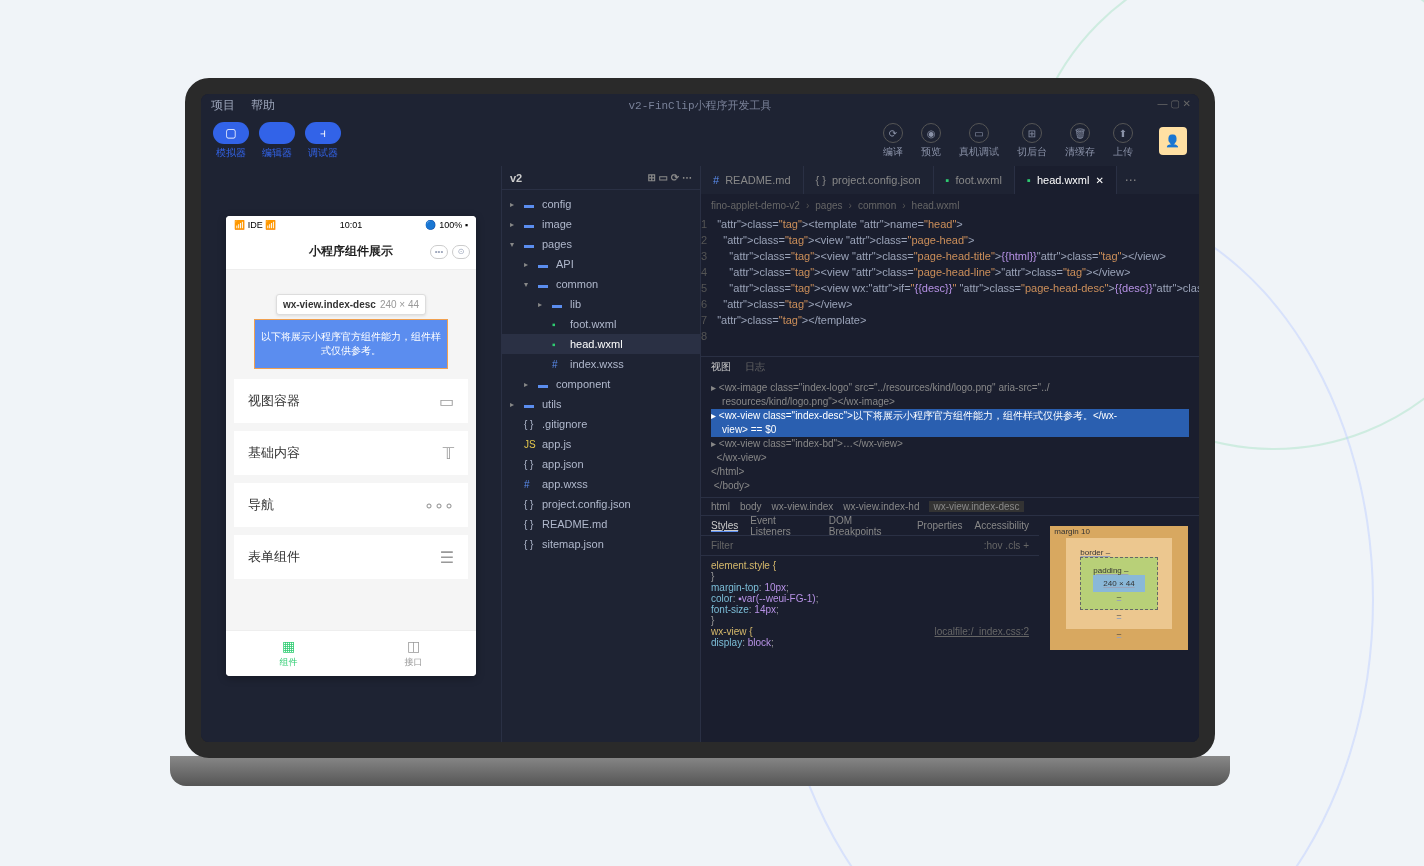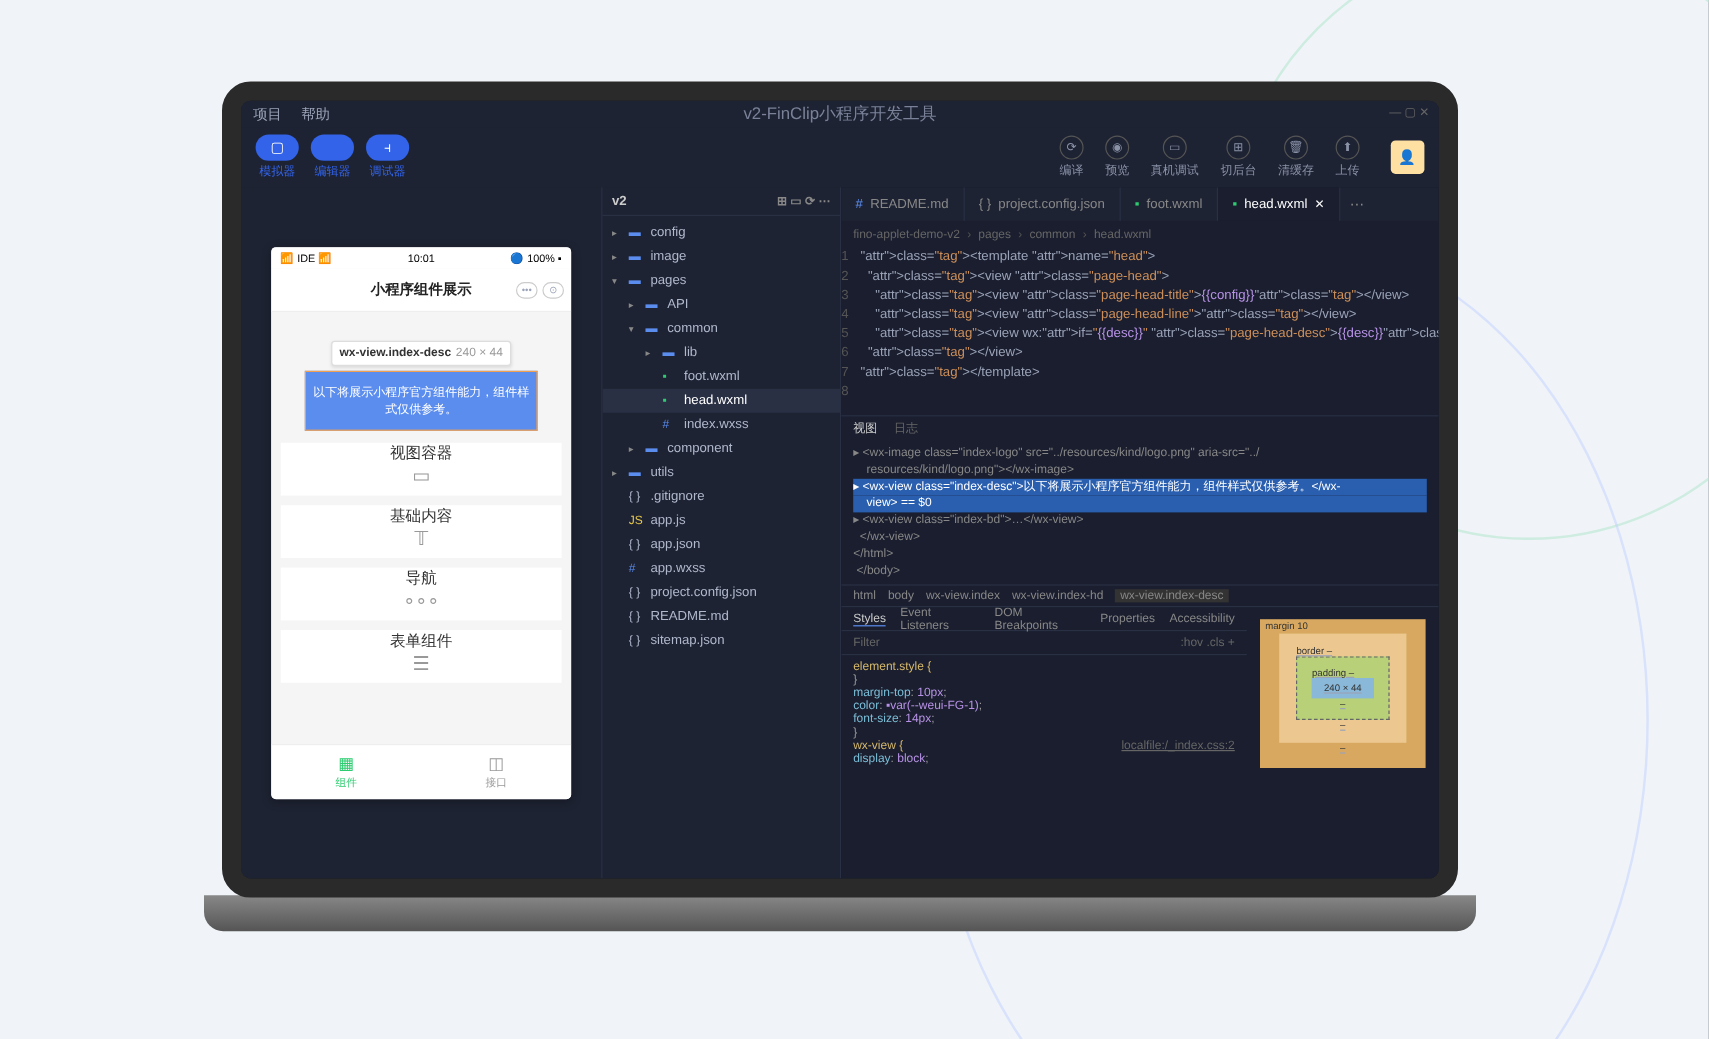--- a/index.html
+++ b/index.html
@@ -3,30 +3,30 @@
 <meta charset="utf-8">
 <style>
 * { margin:0; padding:0; box-sizing:border-box; font-family:-apple-system,Arial,sans-serif; }
 body { background:#f0f4f8; width:1424px; height:866px; position:relative; overflow:hidden; }
 
 
 .curve1 { position:absolute; right:-100px; top:-50px; width:500px; height:500px; border:2px solid #b8e6d0; border-radius:50%; opacity:0.6; }
 .curve2 { position:absolute; right:50px; top:200px; width:600px; height:800px; border:2px solid #c0d0ff; border-radius:50%; opacity:0.5; }
 
 
-.laptop { position:absolute; left:170px; top:68px; width:1060px; height:710px; }
+.laptop { position:absolute; left:170px; top:78px; width:1060px; height:710px; }
 .laptop-screen { width:1030px; height:680px; background:#1a1d29; border:16px solid #2a2a2a; border-radius:24px; position:relative; overflow:hidden; margin:0 auto; }
 .laptop-base { width:1060px; height:30px; background:linear-gradient(#888,#555); border-radius:0 0 16px 16px; margin-top:-2px; }
 .notch { position:absolute; top:3px; left:50%; transform:translateX(-50%); width:8px; height:8px; background:#111; border-radius:50%; }
 
 .ide { position:absolute; inset:0; background:#1e2333; color:#9aa3b8; font-size:12px; display:flex; flex-direction:column; }
 
 
 .menubar { height:22px; display:flex; align-items:center; padding:0 10px; gap:16px; background:#1e2333; }
-.menubar .title { position:absolute; left:50%; transform:translateX(-50%); color:#7a8299; font-size:14px; }
+.menubar .title { position:absolute; left:50%; transform:translateX(-50%); color:#7a8299; font-size:11px;font-family:Liberation Mono, monospace; }
 .window-controls { position:absolute; right:8px; top:4px; display:flex; gap:8px; color:#666; font-size:10px; }
 
 
 .toolbar { height:50px; display:flex; align-items:center; padding:0 12px; background:#1e2333; }
 .toolbar-left { display:flex; gap:10px; }
 .pill-group { display:flex; flex-direction:column; align-items:center; gap:2px; }
 .pill { width:36px; height:22px; background:#3263e8; border-radius:11px; display:flex; align-items:center; justify-content:center; color:#fff; font-size:12px; }
 .pill-label { font-size:10px; color:#3263e8; }
 .toolbar-right { margin-left:auto; display:flex; gap:18px; align-items:center; }
 .tool-btn { display:flex; flex-direction:column; align-items:center; gap:2px; color:#8a92a8; font-size:10px; }
@@ -43,21 +43,21 @@
 .phone { width:250px; height:460px; background:#f5f5f5; border-radius:4px; box-shadow:0 2px 8px rgba(0,0,0,0.3); display:flex; flex-direction:column; overflow:hidden; position:relative; }
 .phone-status { height:18px; display:flex; align-items:center; justify-content:space-between; padding:0 8px; font-size:9px; color:#000; background:#fff; }
 .phone-header { height:36px; display:flex; align-items:center; justify-content:center; background:#fff; border-bottom:1px solid #eee; position:relative; }
 .phone-header-title { font-size:12px; color:#222; font-weight:600; }
 .phone-menu { position:absolute; right:6px; display:flex; gap:4px; }
 .phone-menu span { width:18px; height:14px; border:1px solid #ccc; border-radius:8px; font-size:8px; display:flex; align-items:center; justify-content:center; }
 .phone-body { flex:1; background:#f5f5f5; padding:8px; overflow:hidden; }
 .tooltip { background:#fff; border:1px solid #ddd; border-radius:3px; padding:4px 6px; font-size:10px; color:#333; margin:16px auto 4px; width:fit-content; box-shadow:0 1px 3px rgba(0,0,0,0.1); }
 .tooltip .dim { color:#999; margin-left:4px; }
 .highlight-box { background:#5b8def; color:#fff; font-size:10px; padding:10px 6px; margin:0 20px 10px; text-align:center; border:1px solid #f0a050; }
-.list-item { background:#fff; height:44px; display:flex; align-items:center; padding:0 14px; margin-bottom:8px; font-size:13px; color:#333;flex-direction:column; }
+.list-item { background:#fff; height:44px; display:flex; align-items:center; justify-content:space-between; padding:0 14px; margin-bottom:8px; font-size:13px; color:#333; }
 .li-icon { color:#999; font-size:16px; }
 .phone-tabbar { height:46px; display:flex; background:#fff; border-top:1px solid #eee; }
 .tab { flex:1; display:flex; flex-direction:column; align-items:center; justify-content:center; font-size:9px; color:#999; gap:2px; }
 .tab.active { color:#2ecc71; }
 .tab-ico { font-size:14px; }
 
 
 .explorer { width:200px; background:#1e2333; border-left:1px solid #2a3044; border-right:1px solid #2a3044; display:flex; flex-direction:column; }
 .explorer-header { height:24px; display:flex; align-items:center; justify-content:space-between; padding:0 8px; font-size:11px; color:#ccc; border-bottom:1px solid #2a3044; font-weight:bold; }
 .explorer-actions { display:flex; gap:6px; font-size:10px; color:#888; }
@@ -91,21 +91,21 @@
 .dt-tabs { height:20px; display:flex; gap:14px; padding:0 10px; font-size:10px; color:#666; align-items:center; }
 .dt-tabs .active { color:#ccc; }
 .dom-panel { flex:0 0 120px; padding:4px 10px; font-family:Consolas,monospace; font-size:10px; color:#888; overflow:hidden; }
 .dom-panel div { line-height:14px; white-space:pre; }
 .dom-hl { background:#2a5fb0; color:#fff; }
 .dom-crumb { height:18px; padding:0 10px; font-size:10px; color:#888; display:flex; gap:10px; border-top:1px solid #2a3044; align-items:center; }
 .dom-crumb .active { background:#333; padding:0 4px; }
 .styles-row { display:flex; flex:1; border-top:1px solid #2a3044; overflow:hidden; }
 .styles-panel { flex:1; display:flex; flex-direction:column; }
 .styles-tabs { height:20px; display:flex; gap:12px; padding:0 10px; font-size:10px; color:#888; align-items:center; border-bottom:1px solid #2a3044; }
-.styles-tabs .active { color:#ccc; border-bottom:1px solid #5b8def; }
+.styles-tabs .active { color:#ccc; border-bottom:1px solid #5b8def;text-decoration:underline; }
 .styles-filter { height:20px; display:flex; align-items:center; padding:0 10px; font-size:10px; color:#666; border-bottom:1px solid #2a3044; justify-content:space-between; }
 .styles-body { flex:1; padding:4px 10px; font-family:Consolas,monospace; font-size:10px; color:#999; overflow:hidden; }
 .styles-body .sel { color:#d6b96b; } .styles-body .prop { color:#7cbed8; } .styles-body .val { color:#b792e6; }
 .styles-body .src { float:right; color:#666; text-decoration:underline; }
 .box-model { width:160px; padding:10px; display:flex; align-items:flex-start; justify-content:center;text-decoration:underline; }
 .bm-margin { padding:12px 16px; background:#d8a860; font-size:8px; color:#333; position:relative; }
 .bm-border { padding:10px 14px; background:#ecc78f; }
 .bm-padding { padding:8px 12px; background:#b8d078; border:1px dashed #666; }
 .bm-content { padding:4px 10px; background:#8ab8d8; text-align:center; }
 .bm-label { position:absolute; font-size:8px; }
@@ -362,21 +362,21 @@
                 <div>3</div>
                 <div>4</div>
                 <div>5</div>
                 <div>6</div>
                 <div>7</div>
                 <div>8</div>
               </div>
             <div class="code-lines" id="clines">
                 <div><span <span="" class="&lt;span">"attr"</span>&gt;class=<span class="str">"tag"</span>&gt;&lt;template <span class="&lt;span">"attr"</span>&gt;name=<span class="str">"head"</span>&gt;</div>
                 <div>  <span <span="" class="&lt;span">"attr"</span>&gt;class=<span class="str">"tag"</span>&gt;&lt;view <span class="&lt;span">"attr"</span>&gt;class=<span class="str">"page-head"</span>&gt;</div>
-                <div>    <span <span="" class="&lt;span">"attr"</span>&gt;class=<span class="str">"tag"</span>&gt;&lt;view <span class="&lt;span">"attr"</span>&gt;class=<span class="str">"page-head-title"</span>&gt;<span class="brace">{{config}}</span><span <span="" class="&lt;span">"attr"</span>&gt;class=<span class="str">"tag"</span>&gt;&lt;/view&gt;</div>
+                <div>    <span <span="" class="&lt;span">"attr"</span>&gt;class=<span class="str">"tag"</span>&gt;&lt;view <span class="&lt;span">"attr"</span>&gt;class=<span class="str">"page-head-title"</span>&gt;<span class="brace">{{html}}</span><span <span="" class="&lt;span">"attr"</span>&gt;class=<span class="str">"tag"</span>&gt;&lt;/view&gt;</div>
                 <div>    <span <span="" class="&lt;span">"attr"</span>&gt;class=<span class="str">"tag"</span>&gt;&lt;view <span class="&lt;span">"attr"</span>&gt;class=<span class="str">"page-head-line"</span>&gt;<span <span="" class="&lt;span">"attr"</span>&gt;class=<span class="str">"tag"</span>&gt;&lt;/view&gt;</div>
                 <div>    <span <span="" class="&lt;span">"attr"</span>&gt;class=<span class="str">"tag"</span>&gt;&lt;view wx:<span class="&lt;span">"attr"</span>&gt;if=<span class="str">"<span class="brace">{{desc}}</span>"</span> <span class="&lt;span">"attr"</span>&gt;class=<span class="str">"page-head-desc"</span>&gt;<span class="brace">{{desc}}</span><span <span="" class="&lt;span">"attr"</span>&gt;class=&gt;&lt;/v</div>
                 <div>  <span <span="" class="&lt;span">"attr"</span>&gt;class=<span class="str">"tag"</span>&gt;&lt;/view&gt;</div>
                 <div><span <span="" class="&lt;span">"attr"</span>&gt;class=<span class="str">"tag"</span>&gt;&lt;/template&gt;</div>
                 <div></div>
               </div>
 
           </div>
 
           <div class="devtools">

